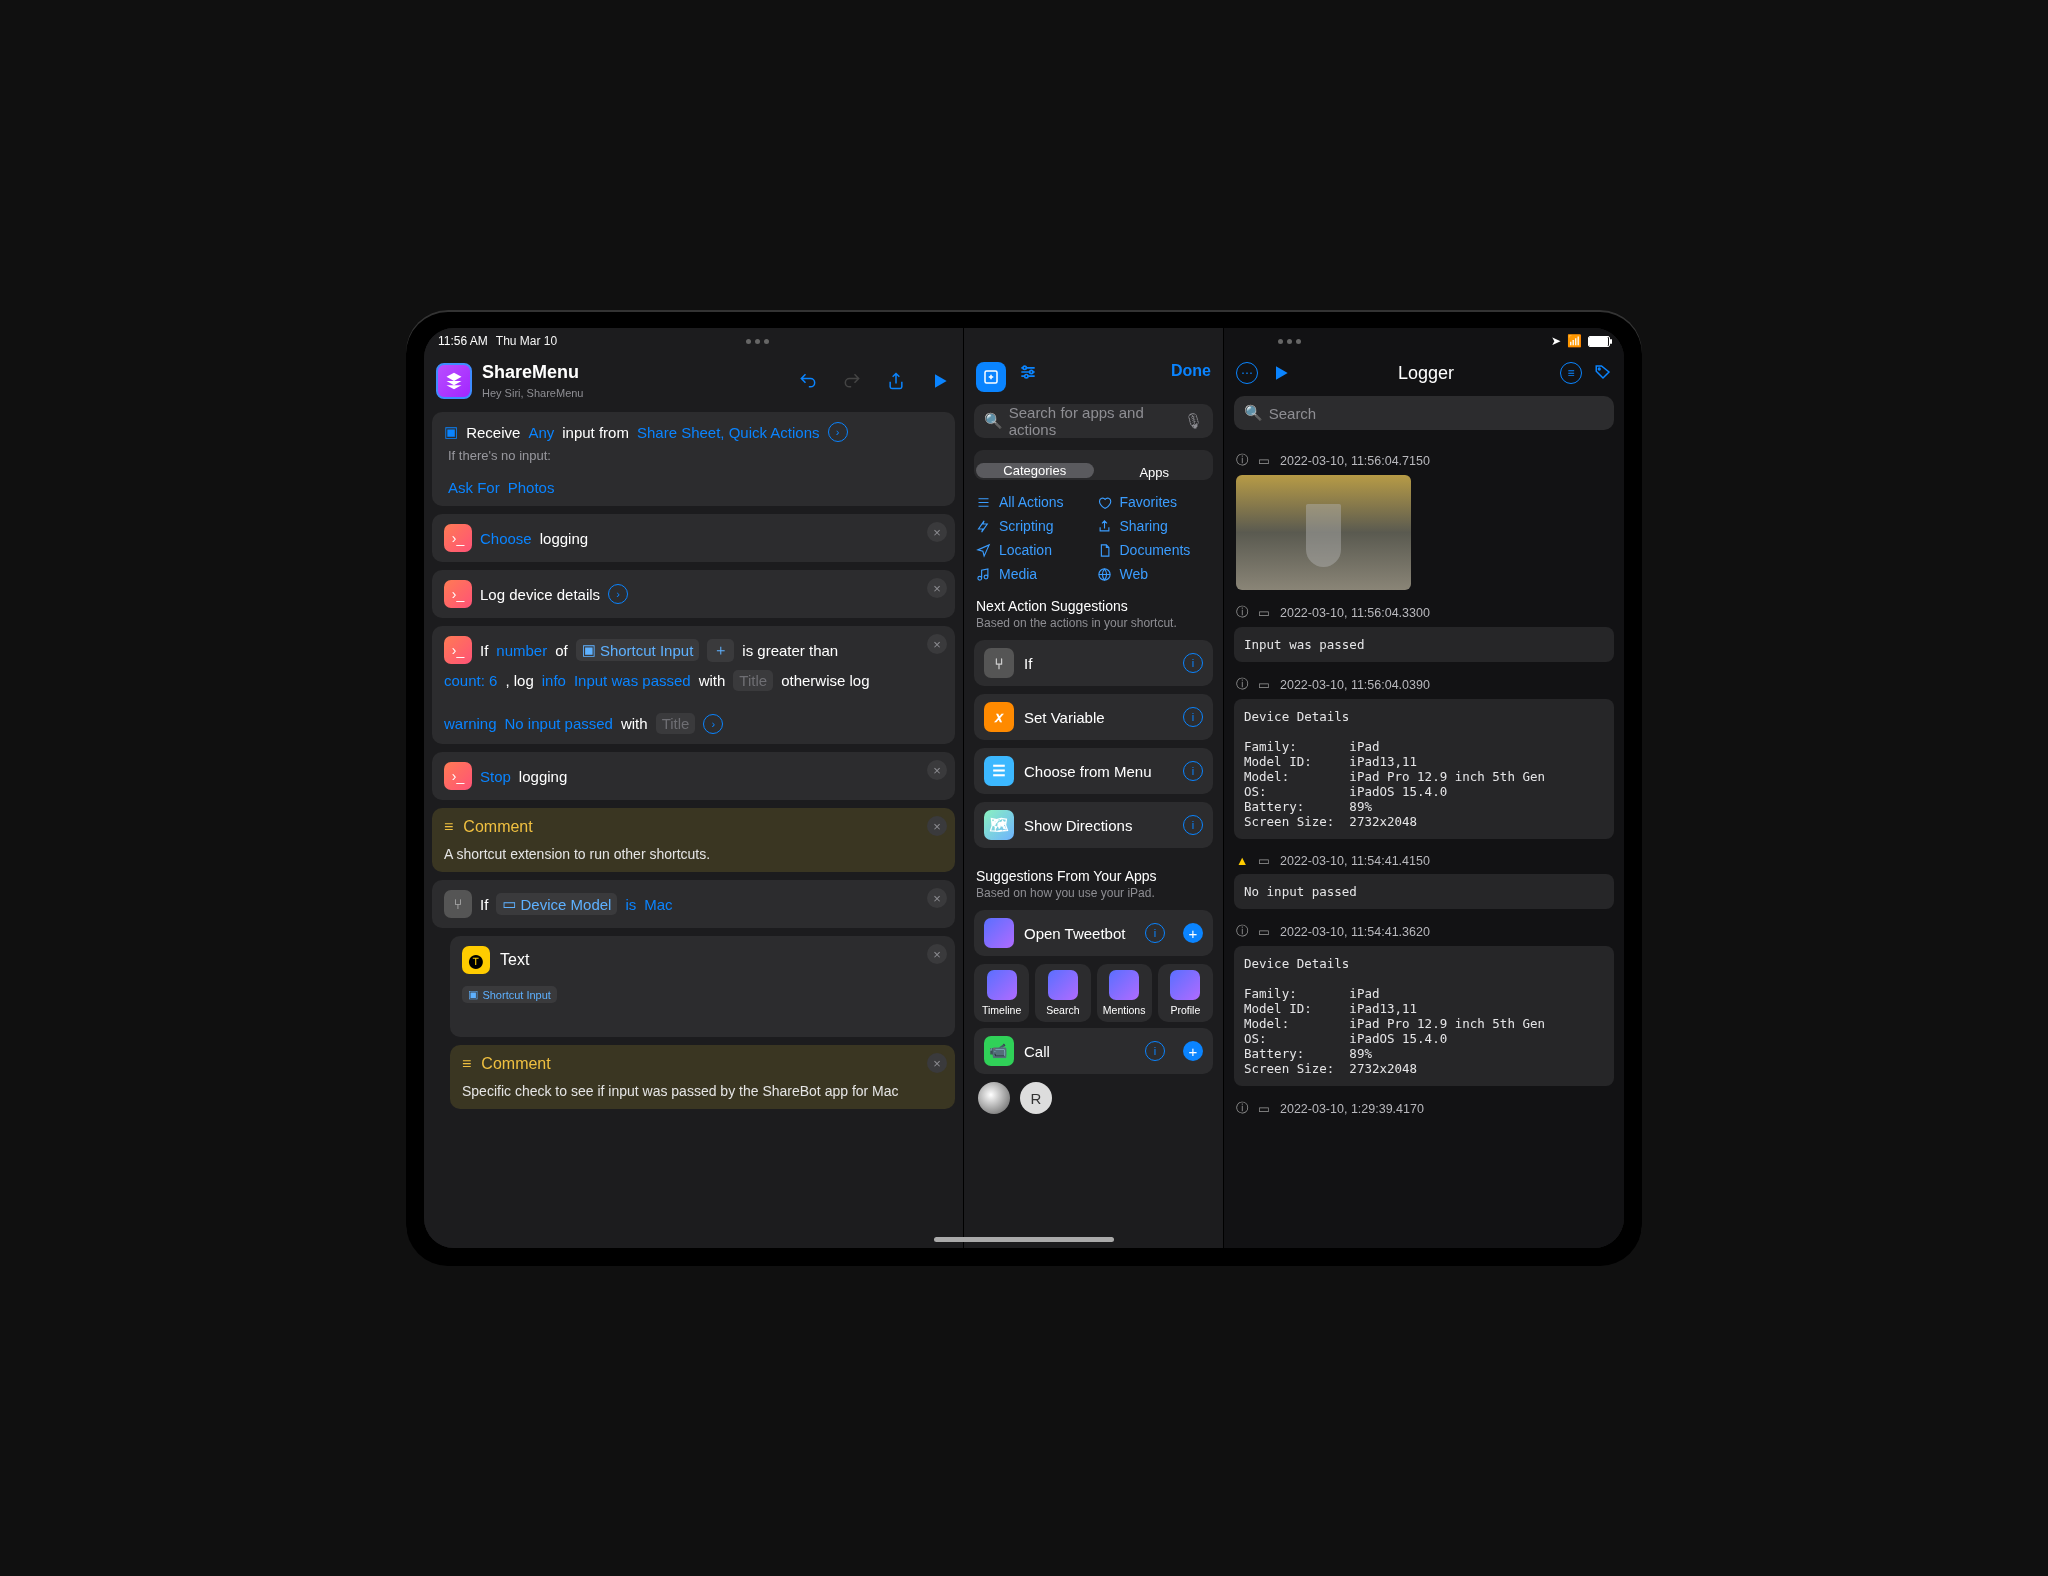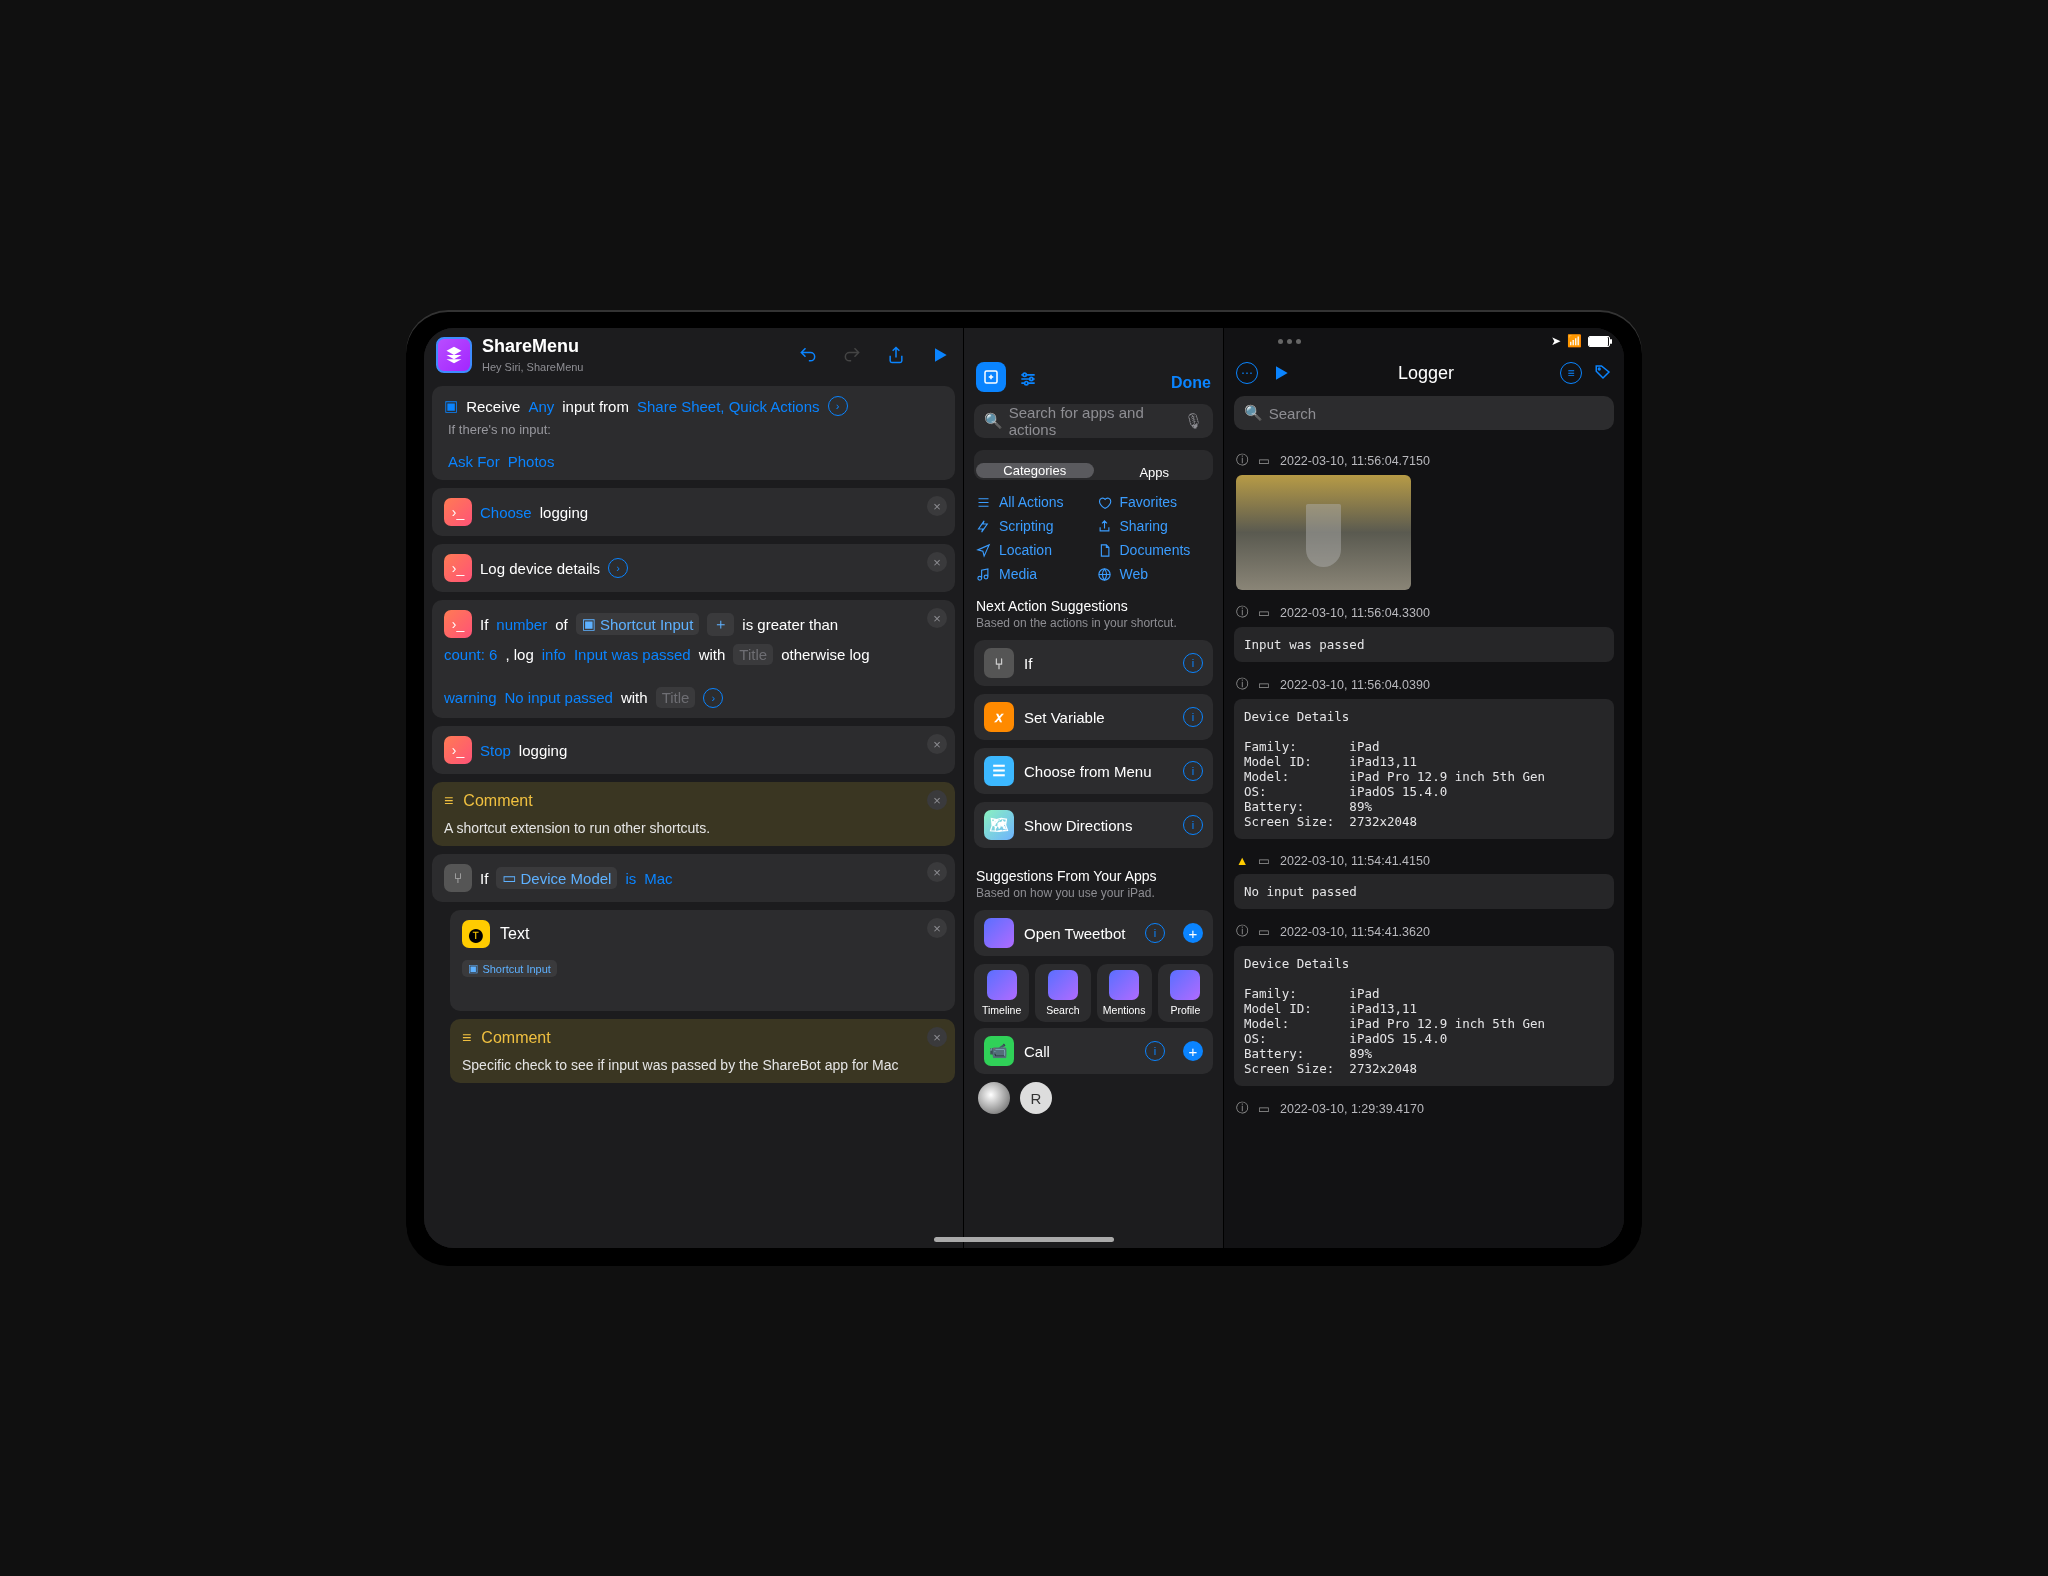--- a/index.html
+++ b/index.html
@@ -75,21 +75,21 @@
   .chip.gh{color:#6e6e73;}
   .chev-ring{display:inline-flex; width:20px;height:20px;border:1.5px solid #0a84ff;border-radius:50%;align-items:center;justify-content:center;color:#0a84ff; font-size:11px;}
   .sub{ font-size:13px; color:#98989e; padding-left:4px; margin-top:6px;}
   .card.comment{background:#3a3622;}
   .card.comment .title{color:#f0c040; font-size:16px; display:flex; align-items:center; gap:10px; margin-bottom:10px;}
   .card.text .title{font-size:16px; display:flex; align-items:center; gap:10px; margin-bottom:10px;}
   .indent{margin-left:18px;}
   .plain-text{color:#e5e5e5; font-size:14px;}
 
   
-  .act-top{ display:flex; align-items:flex-end; padding:8px 12px; gap:12px;}
+  .act-top{ display:flex; align-items:flex-start; padding:8px 12px; gap:12px;}
   .act-add{ width:30px; height:30px; border-radius:8px; background:#0a84ff; display:flex; align-items:center; justify-content:center; color:#fff;}
   .act-setting{ color:#0a84ff;}
   .done{ color:#0a84ff; font-weight:600; margin-left:auto; font-size:16px;}
   .search-field{ margin:4px 10px 8px; background:#2c2c2e; border-radius:10px; height:34px; display:flex; align-items:center; padding:0 10px; gap:6px; color:#8e8e93;}
   .seg{ display:flex; background:#2a2a2c; border-radius:9px; margin:4px 10px 10px; height:30px; font-size:13px;align-items:flex-end;}
   .seg div{ flex:1; display:flex; align-items:center; justify-content:center; color:#fff;}
   .seg div.on{ background:#5a5a5e; border-radius:8px; margin:2px;}
   .cat-grid{ display:grid; grid-template-columns:1fr 1fr; gap:8px 6px; padding:4px 12px; font-size:14px;}
   .cat-item{ display:flex; align-items:center; gap:8px; color:#3b9dff;}
   .cat-item svg{width:15px;height:15px;fill:none;stroke:currentColor;stroke-width:1.8;}
@@ -121,20 +121,29 @@
 
   ::-webkit-scrollbar{width:0;height:0;}
 </style>
 </head>
 <body>
 
 <div class="device">
 <div class="screen">
 
 <div class="pane pane-editor">
+  <div class="status-bar">
+    <span>11:56 AM</span>
+    <span class="status-date">Thu Mar 10</span>
+    <div class="dots">
+            <span></span>
+            <span></span>
+            <span></span>
+          </div>
+  </div>
 
   <div class="editor-header">
     <div class="app-icon">
       <svg viewBox="0 0 24 24">
               <path d="M3 7l9-5 9 5-9 5-9-5zm0 5l9 5 9-5m-18 5l9 5 9-5"></path>
             </svg>
     </div>
     <div class="title-stack">
       <h1>ShareMenu</h1>
       <small>Hey Siri, ShareMenu</small>

